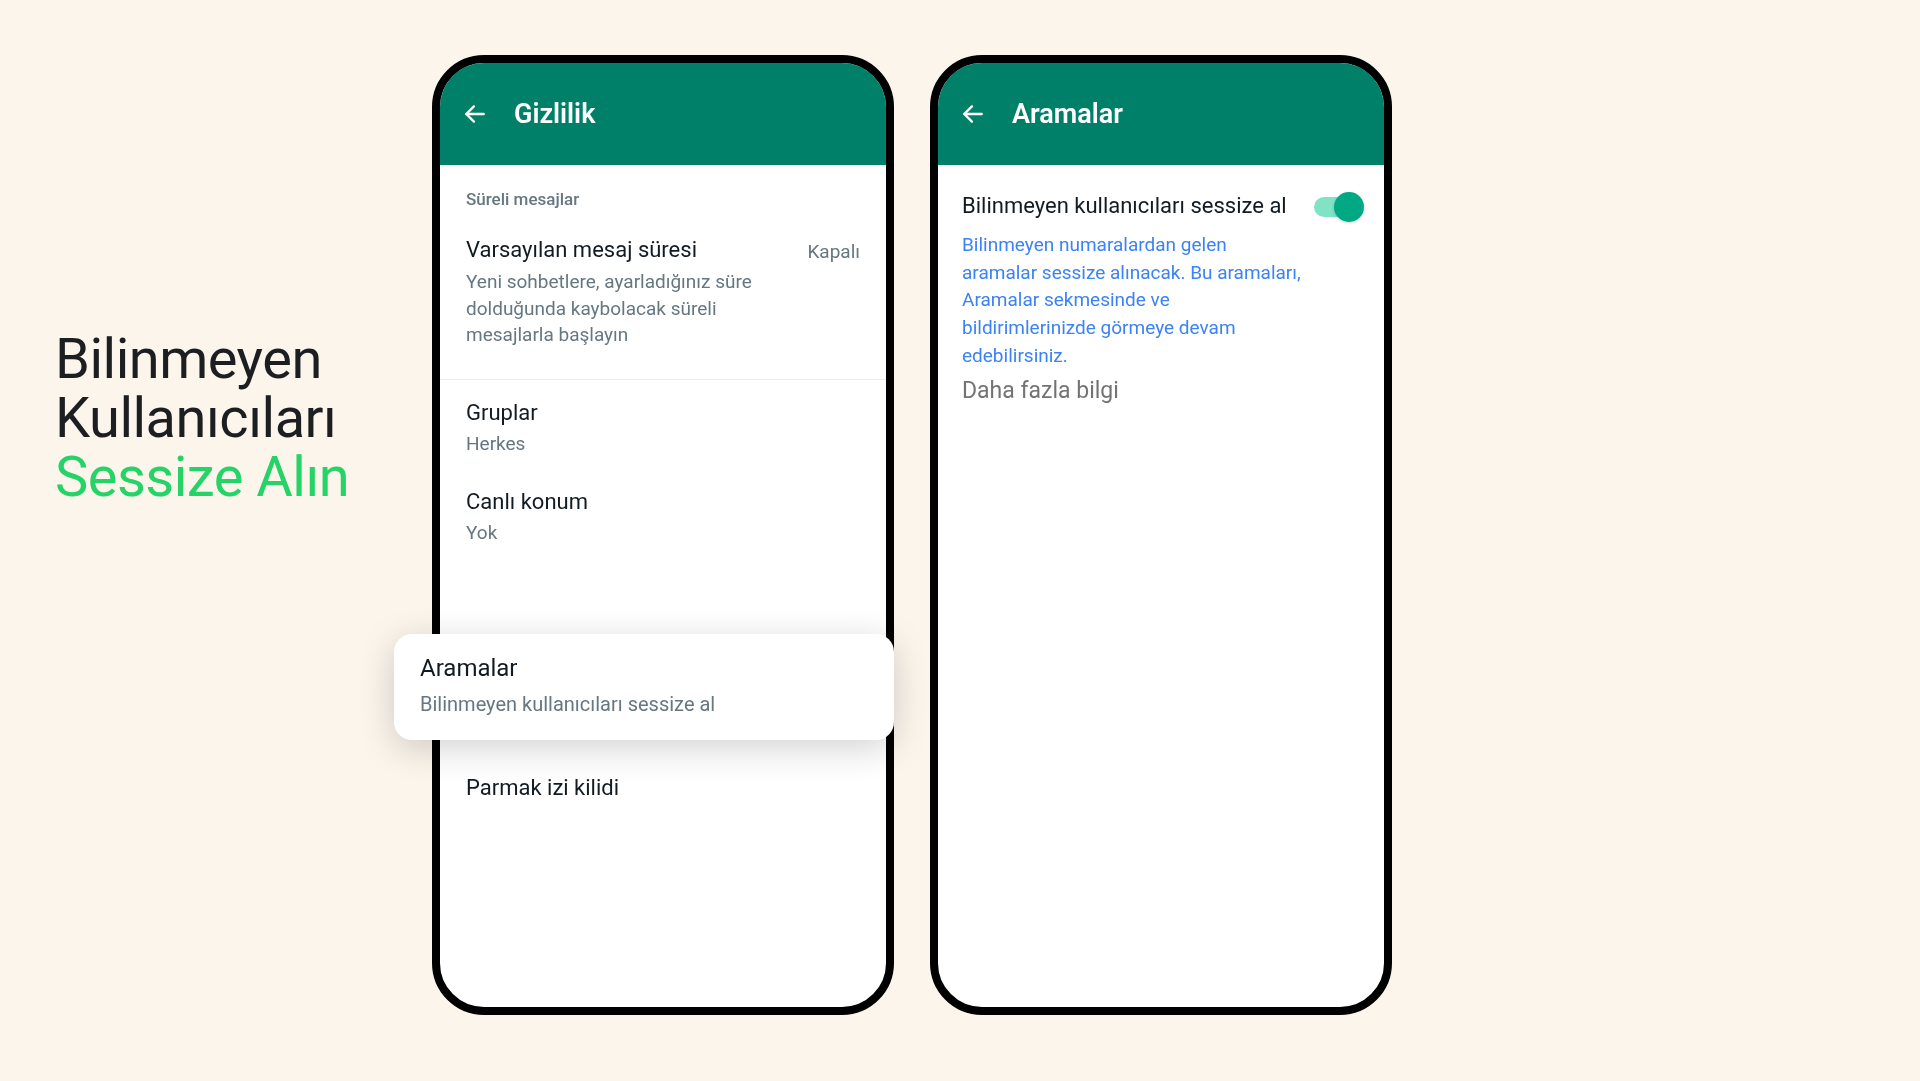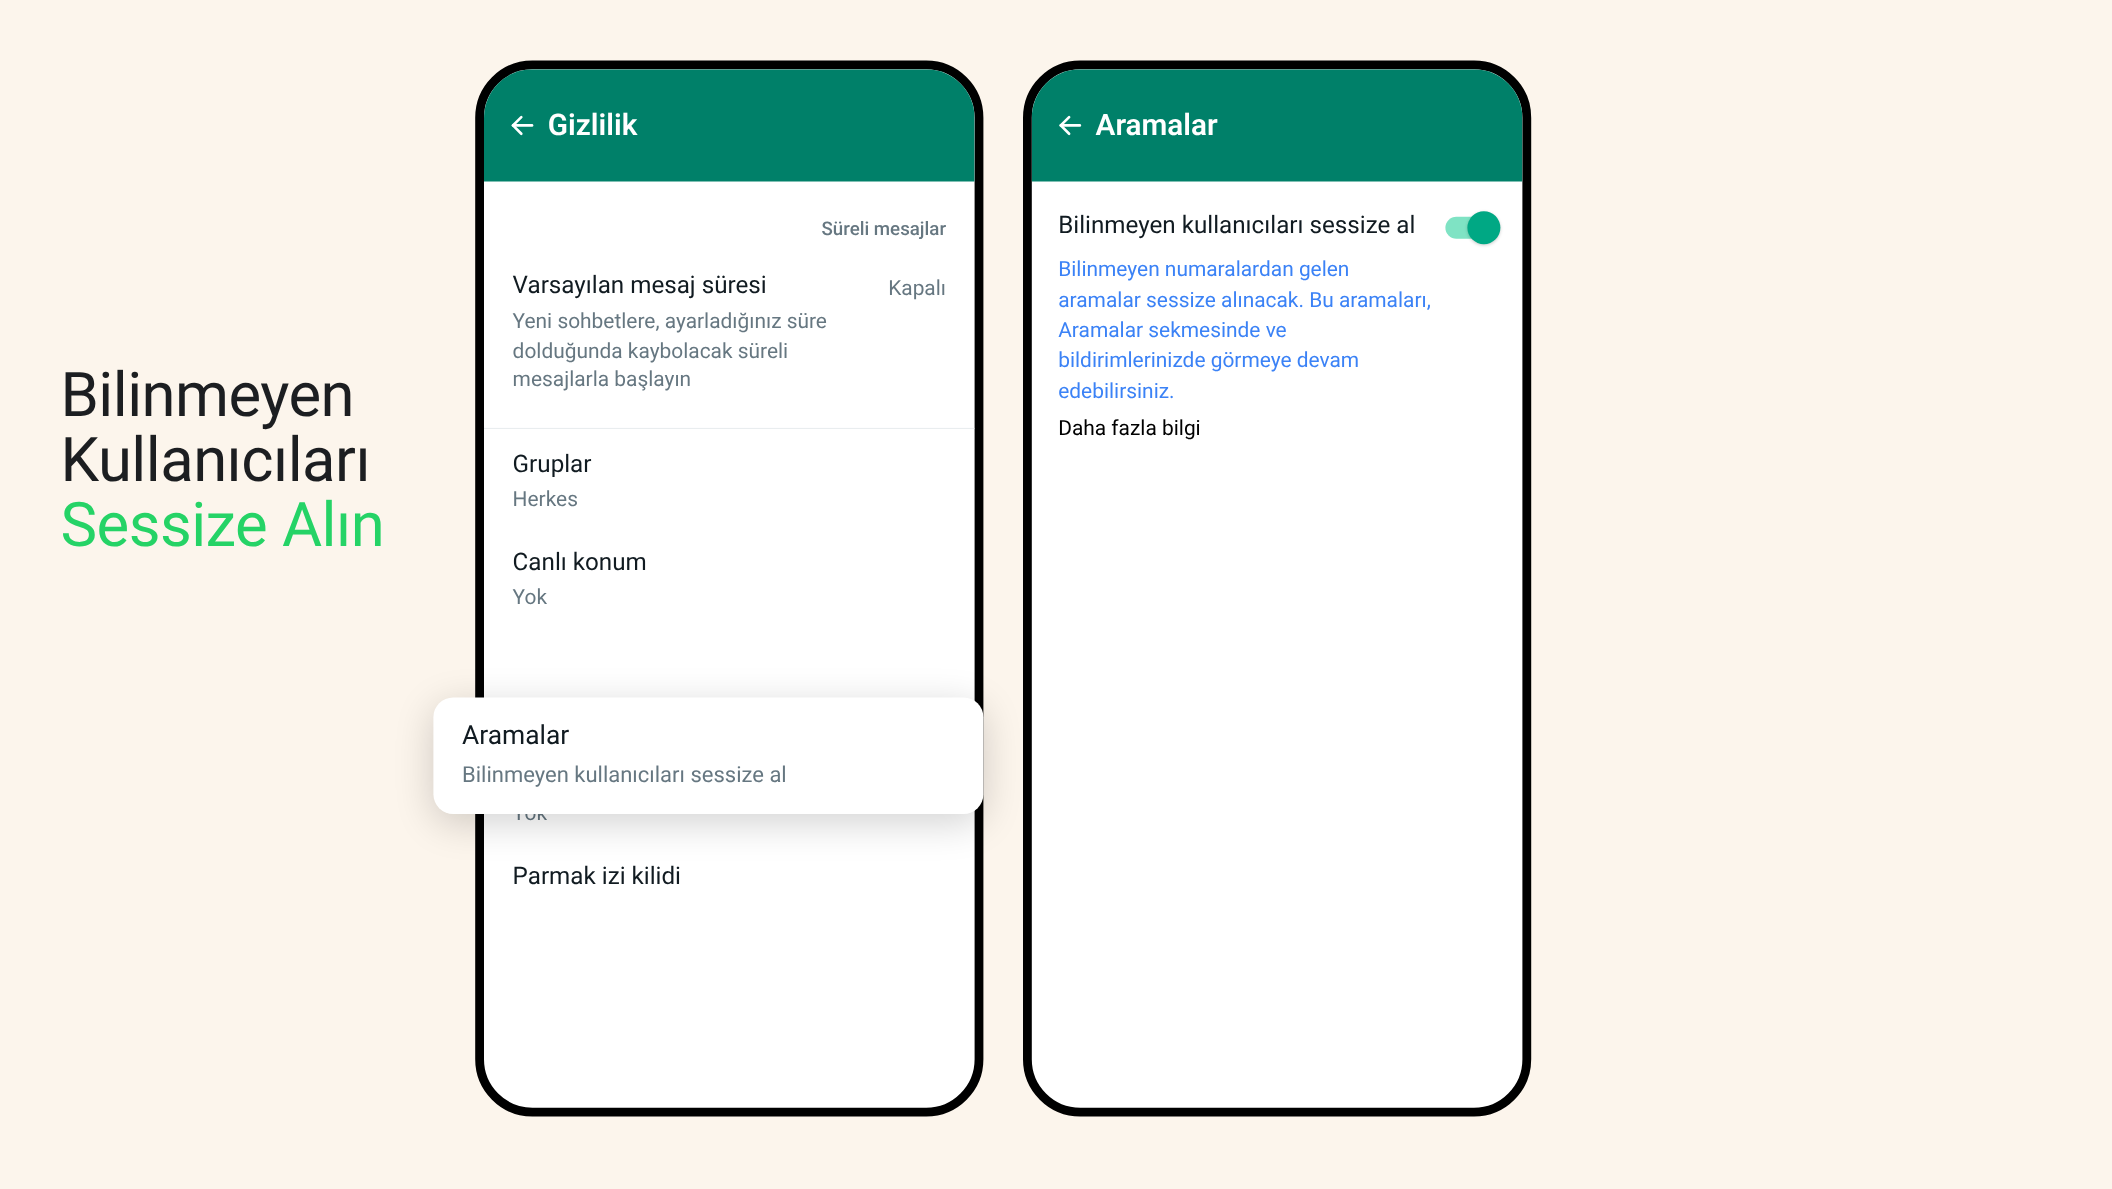--- a/index.html
+++ b/index.html
@@ -35,41 +35,40 @@
   }
   .phone-left { left: 432px; }
   .phone-right { left: 930px; }
 
   .appbar {
     background: #008069;
     height: 102px;
     display: flex;
     align-items: center;
     padding: 0 22px;
-    gap: 10px;
+    gap: 26px;
   }
   .back-icon {
     width: 26px; height: 26px;
     display: inline-flex; align-items: center; justify-content: center;
     color: #fff;
     cursor: pointer;
   }
   .appbar-title {
     color: #fff;
     font-size: 27px;
     font-weight: 600;
   }
 
   .content { padding: 0; }
   .section-label {
     color: #667781;
     font-size: 17px;
     font-weight: 500;
-    padding: 34px 26px 14px 26px;
-    text-align: right;
+    padding: 24px 26px 14px 26px;
   }
   .item {
     padding: 14px 26px 18px 26px;
     cursor: pointer;
   }
   .item .row {
     display: flex;
     justify-content: space-between;
     align-items: flex-start;
   }
@@ -122,22 +121,22 @@
   }
   .toggle-row .item-title { font-size: 22px; line-height:1.2; }
   .toggle-desc {
     color: #3b82f6;
     font-size: 19px;
     margin-top: 12px;
     line-height: 1.45;
     max-width: 340px;
   }
   .learn-more {
-    color: #000000;
-    font-size: 19px;
+    color: #737373;
+    font-size: 23px;
     margin-top: 8px;
     cursor: pointer;
     display: inline-block;
   }
 
   .switch {
     position: relative;
     width: 46px; height: 20px;
     flex-shrink: 0;
     margin-top: 4px;

